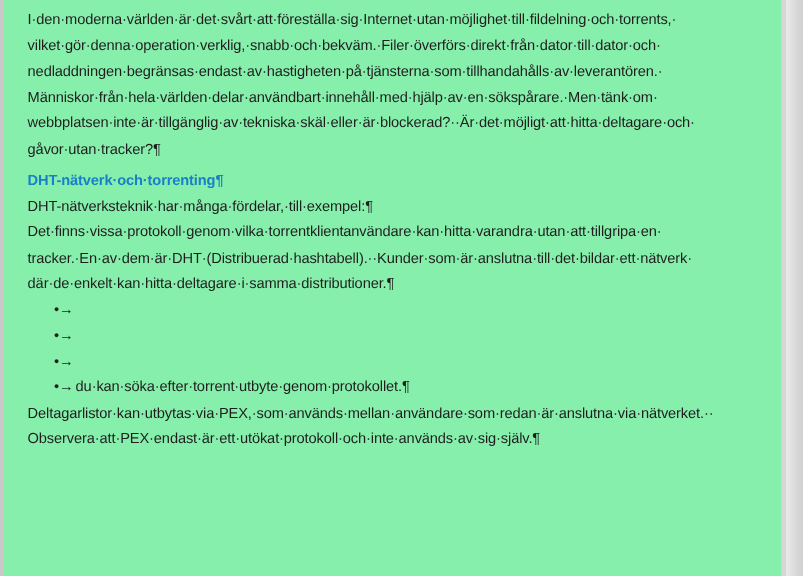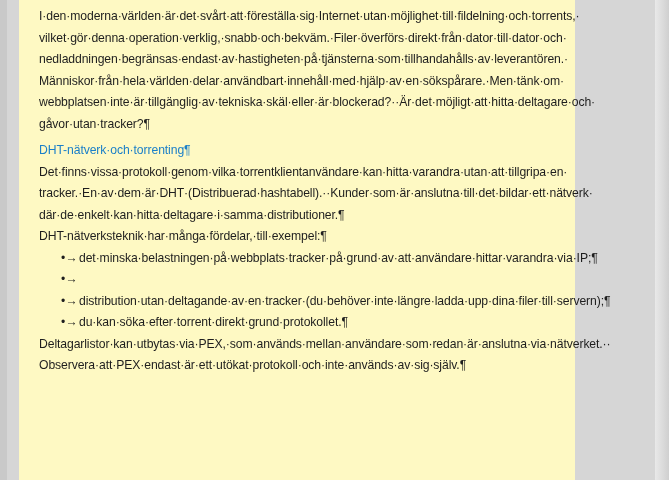--- a/index.html
+++ b/index.html
@@ -1,47 +1,45 @@
 <!DOCTYPE html>
 <html><head>
 <meta charset="utf-8">
 <style>
   html, body { margin:0; padding:0; }
   body { width:669px; height:480px; overflow:hidden; background:#d6d6d6; position:relative; font-family:"Liberation Sans", sans-serif; }
   .left-edge { position:absolute; left:0; top:0; width:7px; height:480px; background:#c9c9c9; }
-  .page { position:absolute; left:19px; top:0; width:556px; height:480px; background:#fef9c3; }
+  .page { position:absolute; left:3px; top:0; width:648px; height:480px; background:#86efac; }
   .right-margin { position:absolute; left:655px; top:0; width:14px; height:480px; background:linear-gradient(to right,#e9e9e9,#cfcfcf); }
   .content { position:absolute; left:20px; top:6px; width:615px; color:#1e1e1e; font-size:12.2px; line-height:21.5px; letter-spacing:-0.1px; }
   .p { margin:0; text-align:justify; }
-  .heading { color:#1a7fc8; font-weight:normal; margin-top:5px; }
+  .heading { color:#1a7fc8; font-weight:bold; margin-top:5px; }
   .bullet { padding-left:22px; display:flex; }
   .bullet .dot { width:18px; flex:none; }
 </style>
 </head>
 <body>
 
 <div class="left-edge"></div>
 <div class="page">
   <div class="content">
     <p class="p">I·den·moderna·världen·är·det·svårt·att·föreställa·sig·Internet·utan·möjlighet·till·fildelning·och·torrents,· vilket·gör·denna·operation·verklig,·snabb·och·bekväm.·Filer·överförs·direkt·från·dator·till·dator·och· nedladdningen·begränsas·endast·av·hastigheten·på·tjänsterna·som·tillhandahålls·av·leverantören.· Människor·från·hela·världen·delar·användbart·innehåll·med·hjälp·av·en·sökspårare.·Men·tänk·om· webbplatsen·inte·är·tillgänglig·av·tekniska·skäl·eller·är·blockerad?··Är·det·möjligt·att·hitta·deltagare·och· gåvor·utan·tracker?¶</p>
     <p class="p heading">DHT-nätverk·och·torrenting¶</p>
+    <p class="p">DHT-nätverksteknik·har·många·fördelar,·till·exempel:¶</p>
     <p class="p">Det·finns·vissa·protokoll·genom·vilka·torrentklientanvändare·kan·hitta·varandra·utan·att·tillgripa·en· tracker.·En·av·dem·är·DHT·(Distribuerad·hashtabell).··Kunder·som·är·anslutna·till·det·bildar·ett·nätverk· där·de·enkelt·kan·hitta·deltagare·i·samma·distributioner.¶</p>
-    <p class="p">DHT-nätverksteknik·har·många·fördelar,·till·exempel:¶</p>
     <div class="bullet">
       <span class="dot">•→</span>
-      <span>det·minska·belastningen·på·webbplats·tracker·på·grund·av·att·användare·hittar·varandra·via·IP;¶</span>
     </div>
     <div class="bullet">
       <span class="dot">•→</span>
     </div>
     <div class="bullet">
       <span class="dot">•→</span>
-      <span>distribution·utan·deltagande·av·en·tracker·(du·behöver·inte·längre·ladda·upp·dina·filer·till·servern);¶</span>
     </div>
     <div class="bullet">
       <span class="dot">•→</span>
-      <span>du·kan·söka·efter·torrent·direkt·grund·protokollet.¶</span>
+      <span>du·kan·söka·efter·torrent·utbyte·genom·protokollet.¶</span>
     </div>
     <p class="p">Deltagarlistor·kan·utbytas·via·PEX,·som·används·mellan·användare·som·redan·är·anslutna·via·nätverket.·· Observera·att·PEX·endast·är·ett·utökat·protokoll·och·inte·används·av·sig·själv.¶</p>
 
   </div>
 </div>
 <div class="right-margin"></div>
 
 </body></html>

